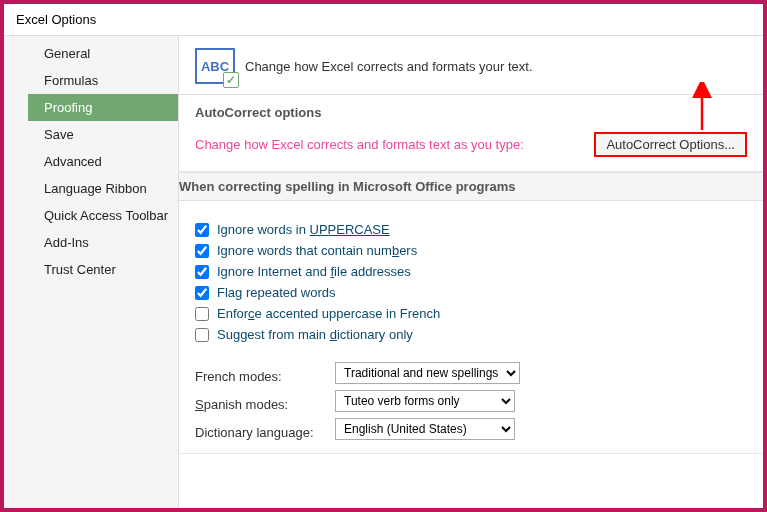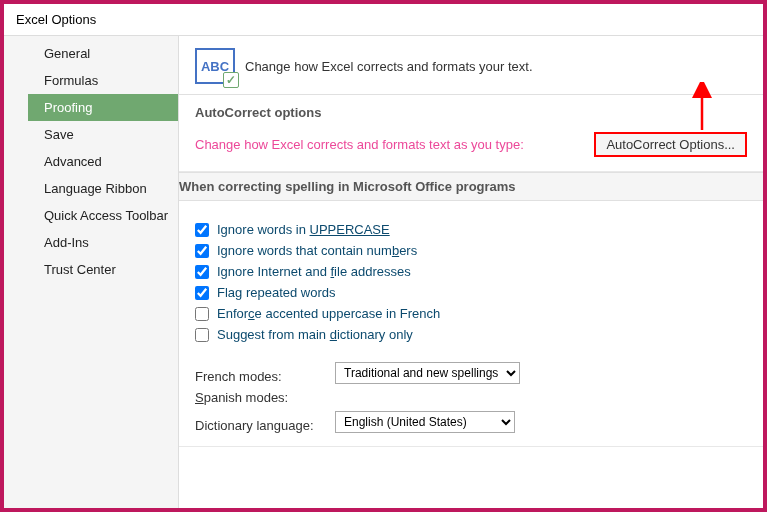--- a/index.html
+++ b/index.html
@@ -321,20 +321,25 @@
           <span class="dropdown-label">French modes:</span>
           <select class="dropdown-select">
             <option>Traditional and new spellings</option>
             <option>Traditional spellings only</option>
             <option>New spellings only</option>
           </select>
         </div>
 
         <div class="dropdown-row">
           <span class="dropdown-label"><span class="underline">S</span>panish modes:</span>
+          <select class="dropdown-select">
+            <option>Tuteo verb forms only</option>
+            <option>Voseo verb forms only</option>
+            <option>Tuteo and Voseo</option>
+          </select>
         </div>
 
         <div class="dropdown-row">
           <span class="dropdown-label">Dictionary language:</span>
           <select class="dropdown-select">
             <option>English (United States)</option>
             <option>English (United Kingdom)</option>
             <option>French (France)</option>
           </select>
         </div>

